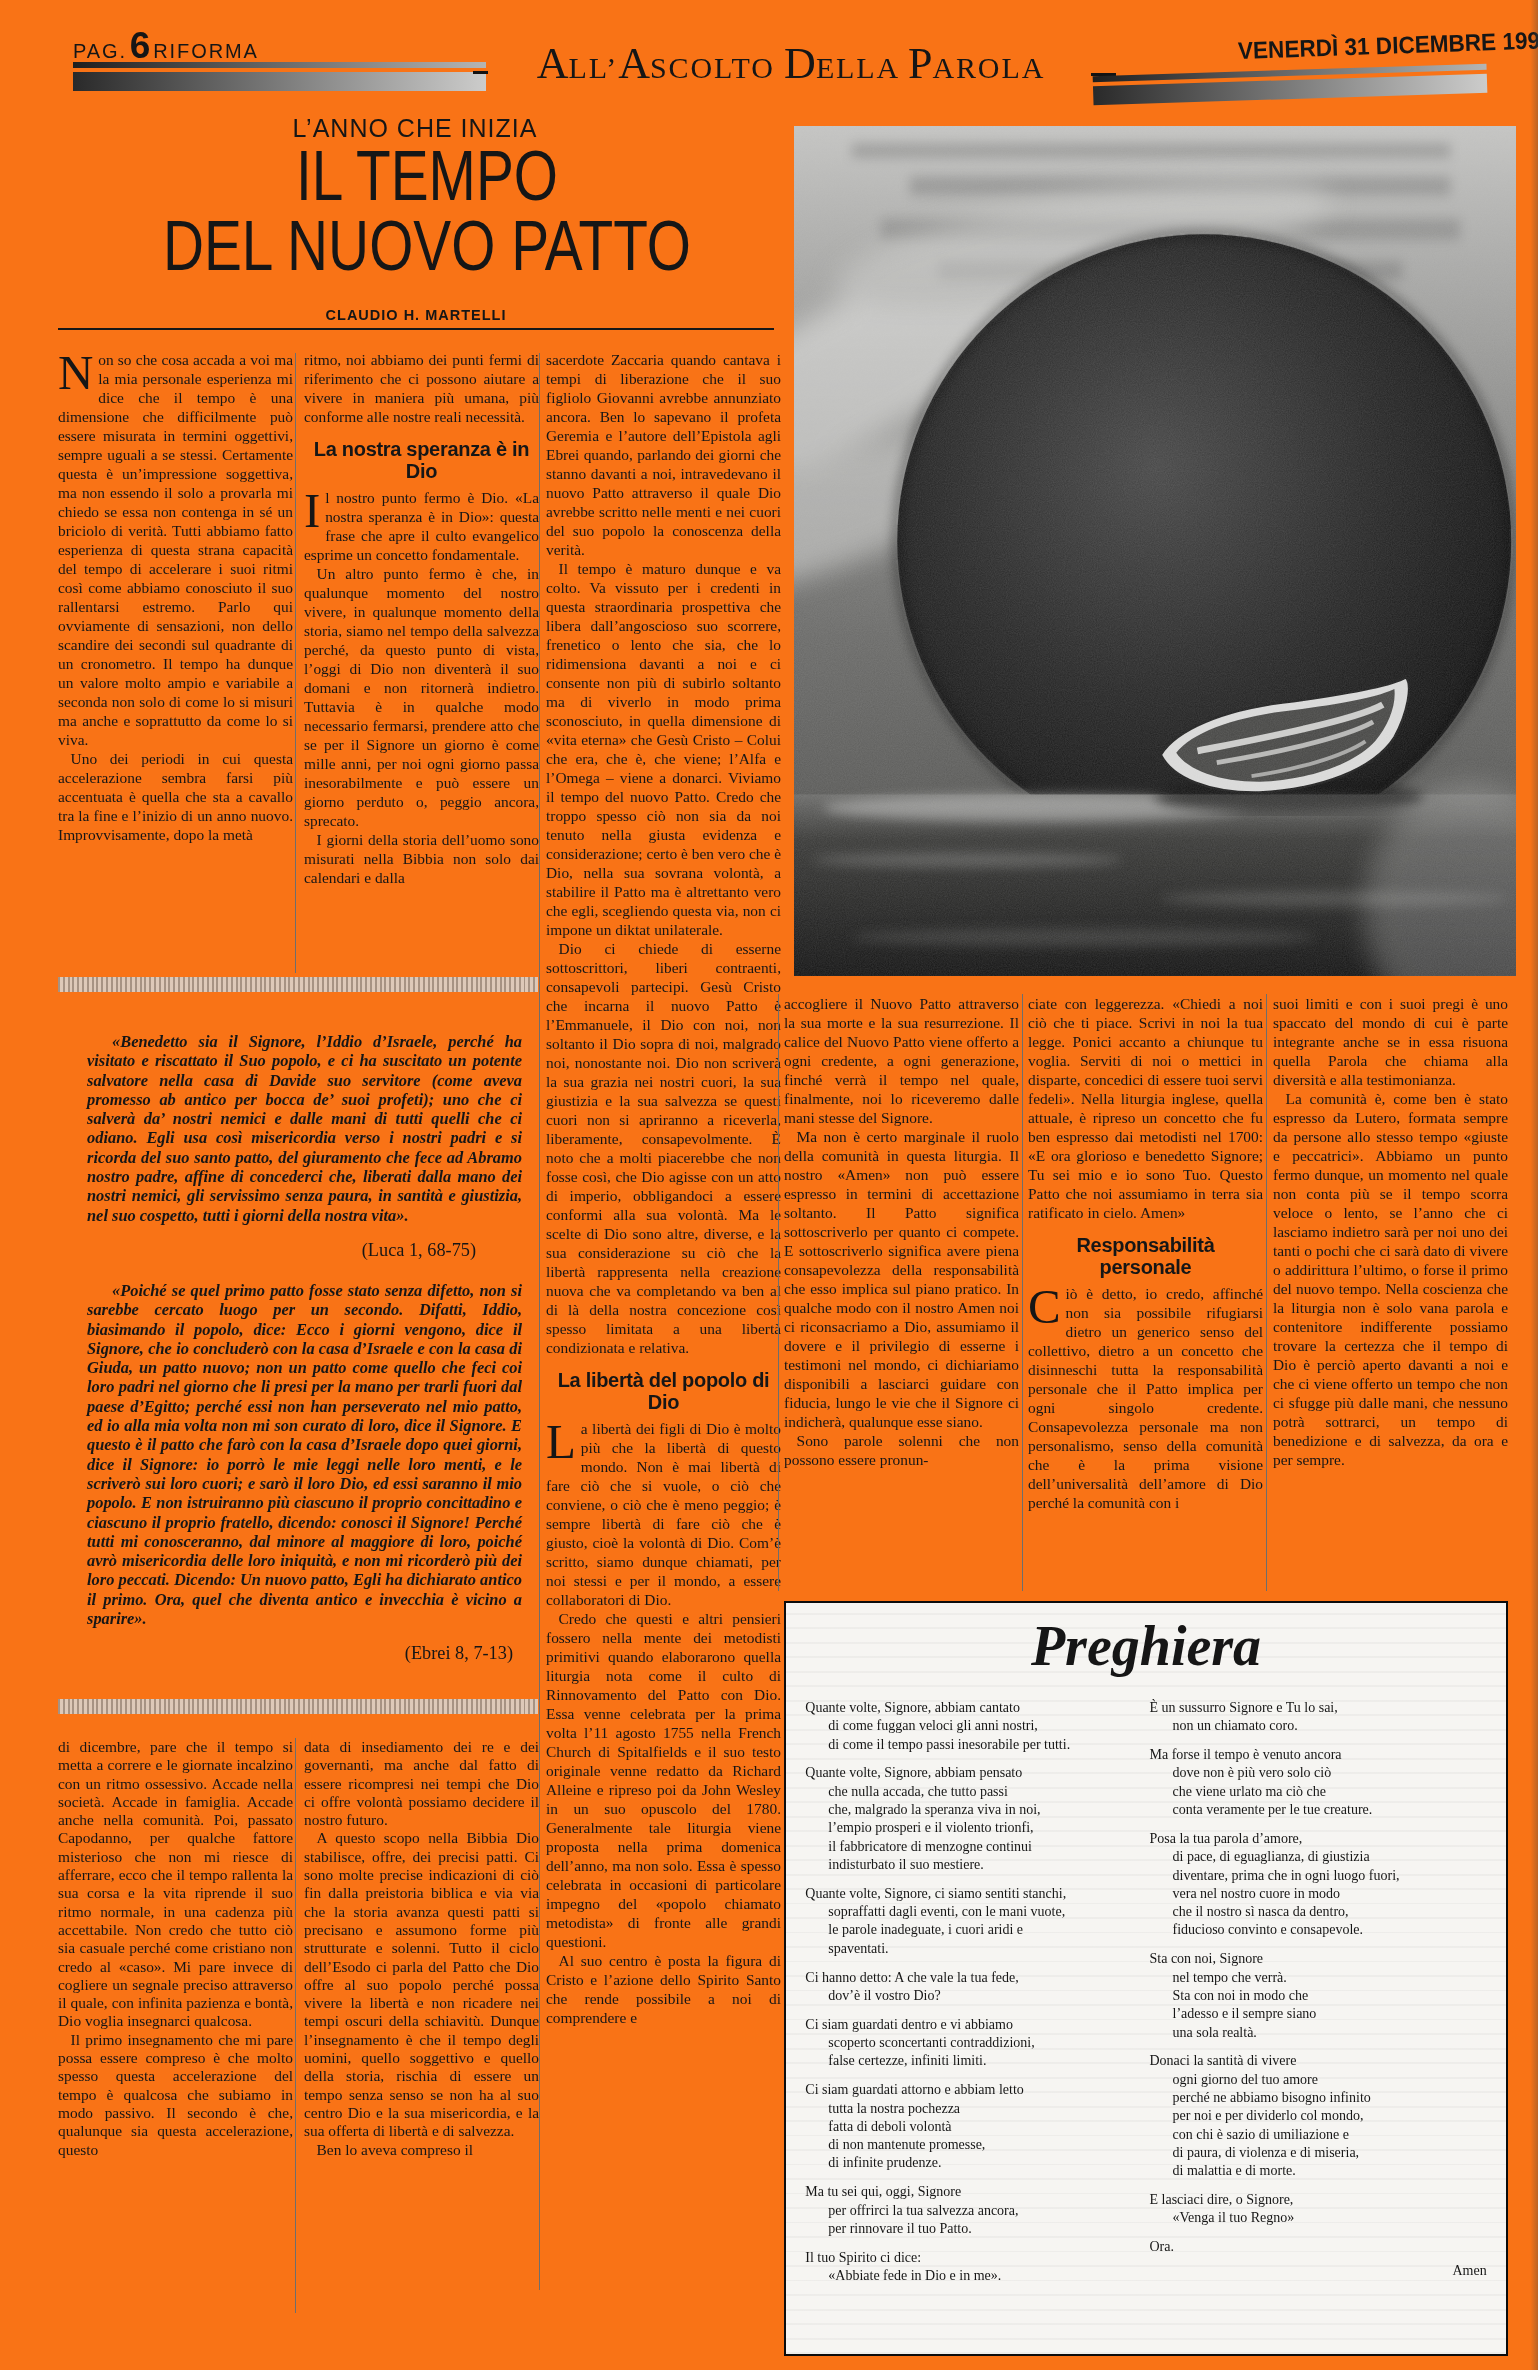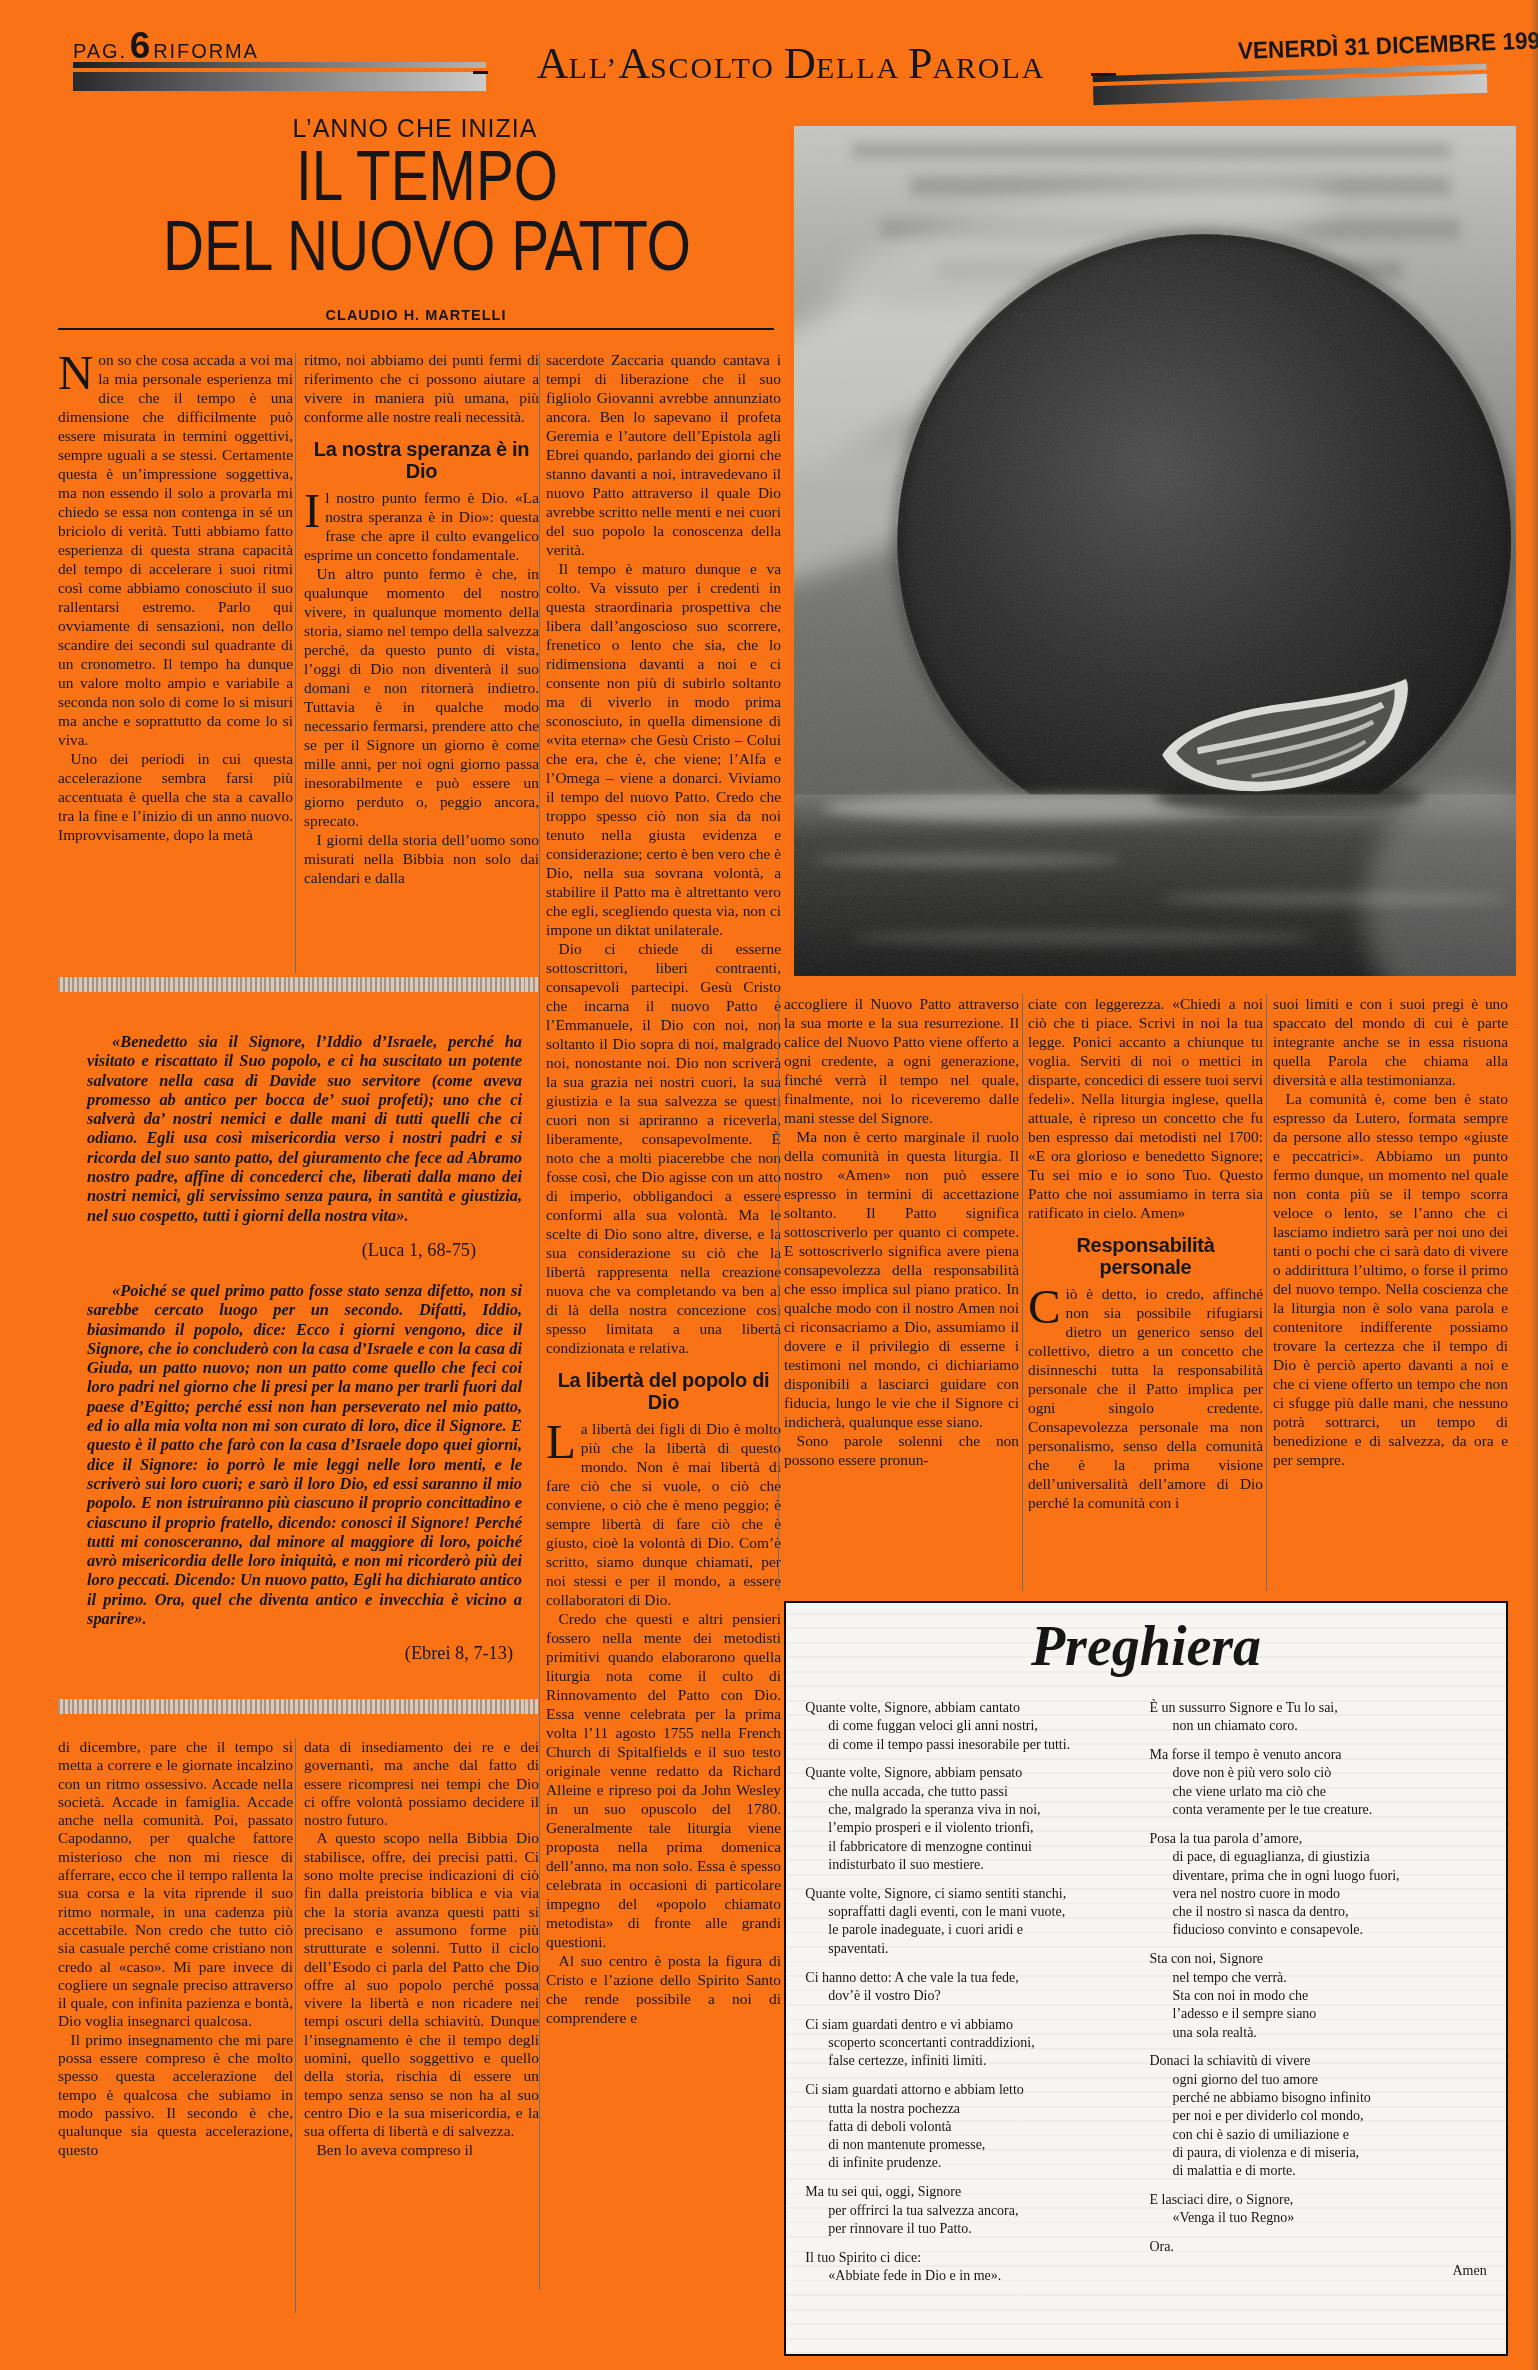--- a/index.html
+++ b/index.html
@@ -289,21 +289,21 @@
           <p class="pline cont">di pace, di eguaglianza, di giustizia</p>
           <p class="pline cont">diventare, prima che in ogni luogo fuori,</p>
           <p class="pline cont">vera nel nostro cuore in modo</p>
           <p class="pline cont">che il nostro sì nasca da dentro,</p>
           <p class="pline cont">fiducioso convinto e consapevole.</p>
           <p class="pline first">Sta con noi, Signore</p>
           <p class="pline cont">nel tempo che verrà.</p>
           <p class="pline cont">Sta con noi in modo che</p>
           <p class="pline cont">l’adesso e il sempre siano</p>
           <p class="pline cont">una sola realtà.</p>
-          <p class="pline first">Donaci la schiavitù di vivere</p>
+          <p class="pline first">Donaci la santità di vivere</p>
           <p class="pline cont">ogni giorno del tuo amore</p>
           <p class="pline cont">perché ne abbiamo bisogno infinito</p>
           <p class="pline cont">per noi e per dividerlo col mondo,</p>
           <p class="pline cont">con chi è sazio di umiliazione e</p>
           <p class="pline cont">di paura, di violenza e di miseria,</p>
           <p class="pline cont">di malattia e di morte.</p>
           <p class="pline first">E lasciaci dire, o Signore,</p>
           <p class="pline cont">«Venga il tuo Regno»</p>
           <p class="pline first">Ora.</p>
           <p class="pline amen">Amen</p>

